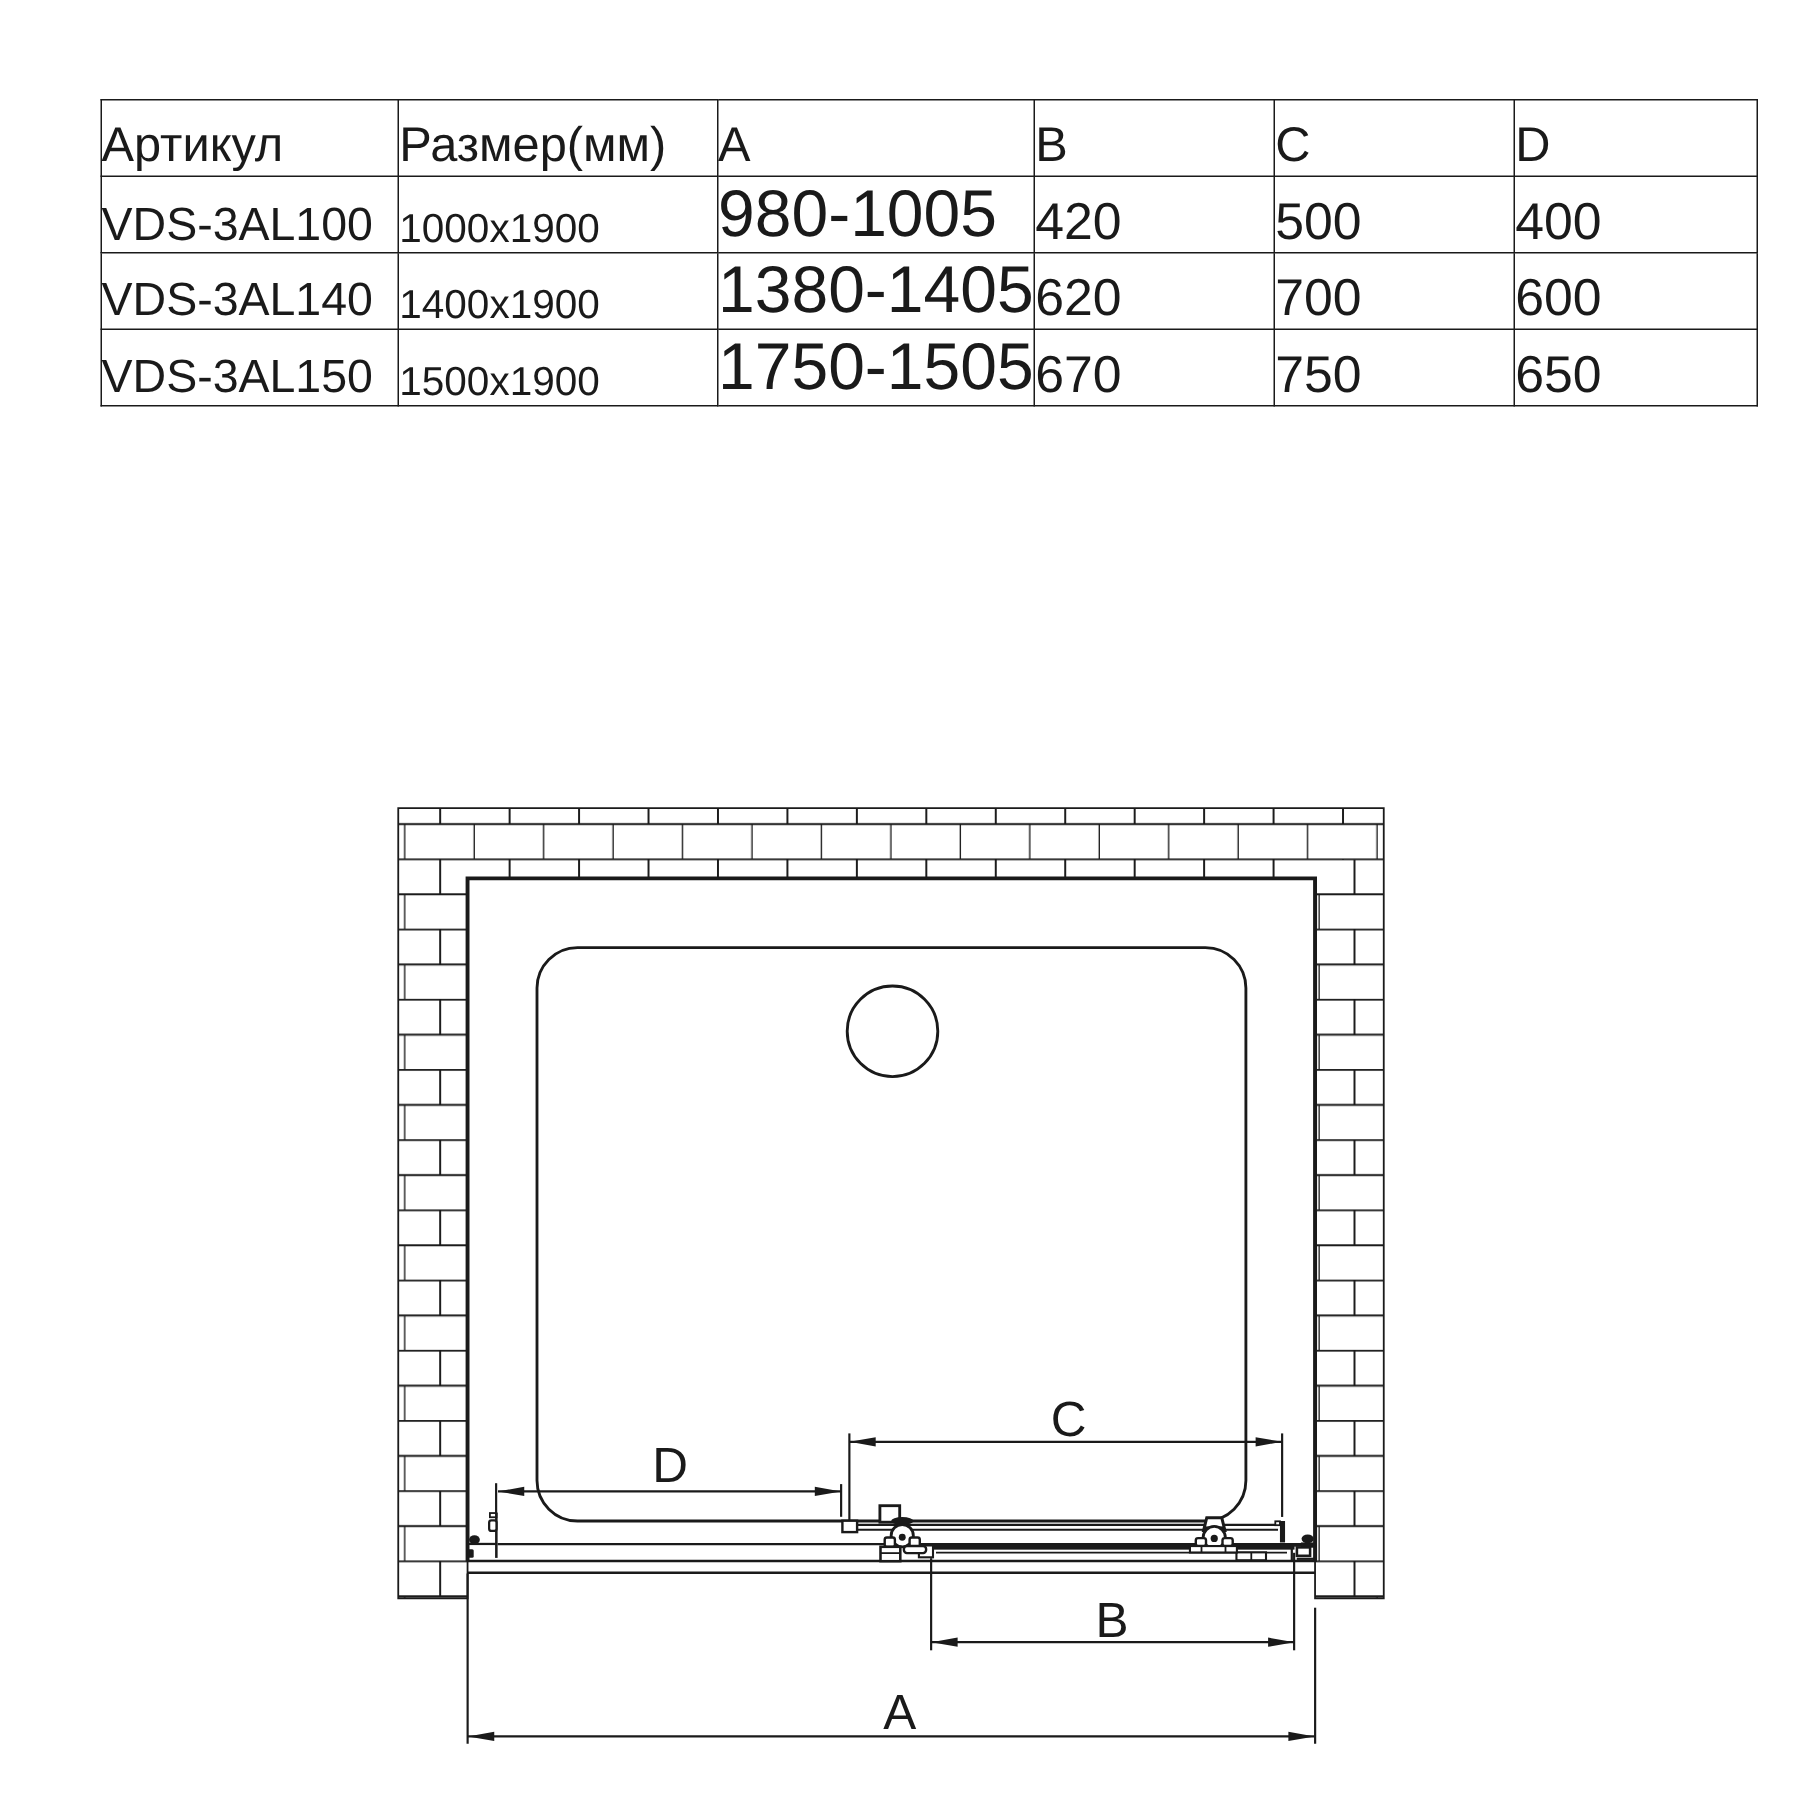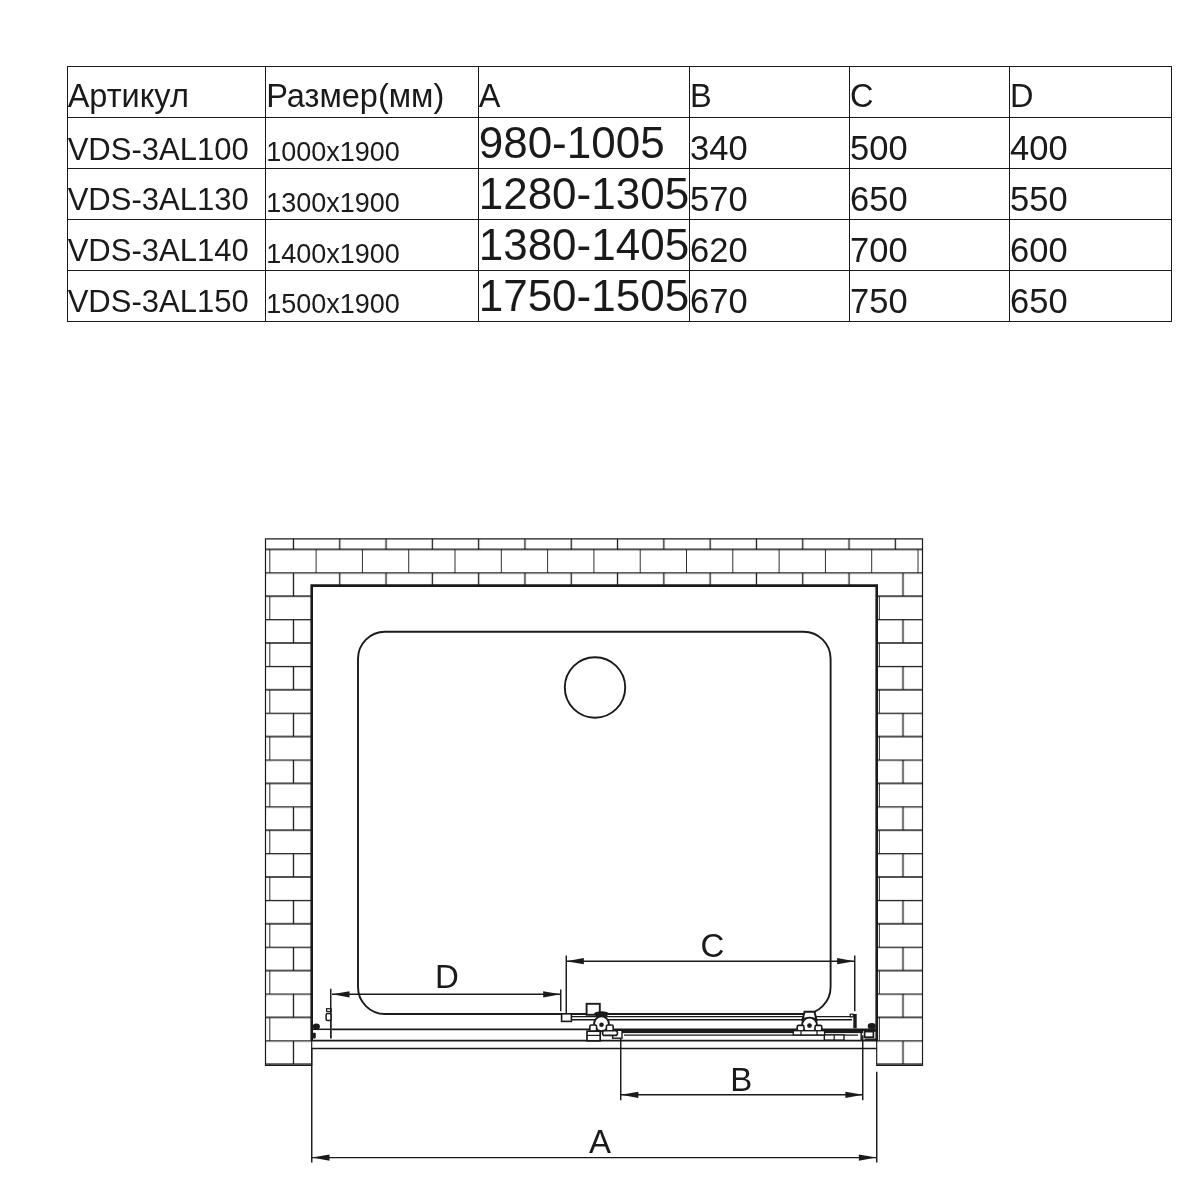--- a/index.html
+++ b/index.html
@@ -33,35 +33,27 @@
         <td><span class="h">A</span></td>
         <td><span class="h">B</span></td>
         <td><span class="h">C</span></td>
         <td><span class="h">D</span></td>
       </tr>
 
 <tr>
         <td>VDS-3AL100</td>
         <td>1000х1900</td>
         <td>980-1005</td>
-        <td>340</td>
+        <td>420</td>
         <td>500</td>
         <td>400</td>
       </tr>
 
 
 
-<tr>
-        <td>VDS-3AL130</td>
-        <td>1300х1900</td>
-        <td>1280-1305</td>
-        <td>570</td>
-        <td>650</td>
-        <td>550</td>
-      </tr>
 
 <tr>
         <td>VDS-3AL140</td>
         <td>1400х1900</td>
         <td>1380-1405</td>
         <td>620</td>
         <td>700</td>
         <td>600</td>
       </tr>
 

